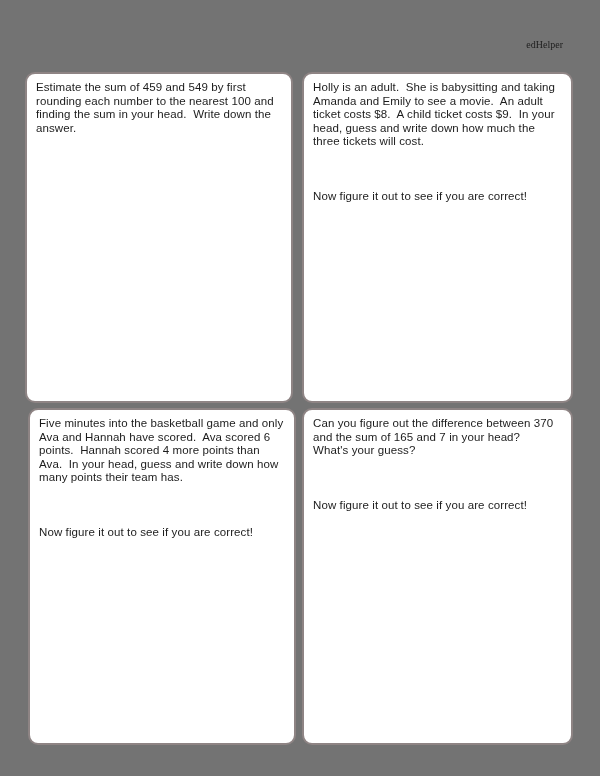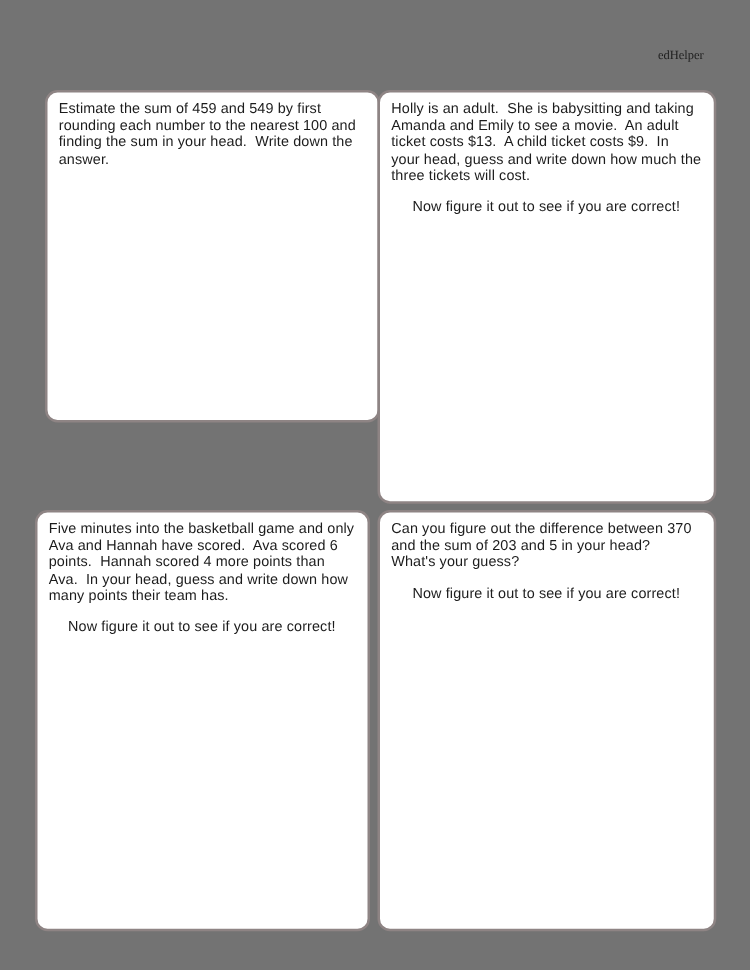--- a/index.html
+++ b/index.html
@@ -36,57 +36,56 @@
     margin-left: 5px;
     vertical-align: baseline;
   }
   .card {
     position: absolute;
     background: #ffffff;
     border: 2px solid #8e8484;
     border-radius: 10px;
     padding: 7px 10px 7px 9px;
   }
-  .card1 { left: 36px;  top: 72px;  width: 268px; height: 266px; }
+  .card1 { left: 25px;  top: 72px;  width: 268px; height: 331px; }
   .card2 { left: 302px; top: 72px;  width: 271px; height: 331px; }
   .card3 { left: 28px;  top: 408px; width: 268px; height: 337px; }
   .card4 { left: 302px; top: 408px; width: 271px; height: 337px; }
   .ptext {
     font-family: "Liberation Sans", "DejaVu Sans", sans-serif;
     font-size: 11.5px;
     line-height: 13.5px;
     color: #1c1c1c;
     letter-spacing: 0.1px;
     white-space: pre-wrap;
   }
   .followup {
-    margin-top: 11px;
-    text-align: center;
+    margin-top: 41px;
   }
 </style>
 </head>
 <body>
 
 <div class="page">
 
   <div class="brand">edHelper</div>
 
 
   <div class="card card1">
     <div class="ptext">Estimate the sum of 459 and 549 by first rounding each number to the nearest 100 and finding the sum in your head.  Write down the answer.</div>
   </div>
 
   <div class="card card2">
-    <div class="ptext">Holly is an adult.  She is babysitting and taking Amanda and Emily to see a movie.  An adult ticket costs $13.  A child ticket costs $9.  In your head, guess and write down how much the three tickets will cost.</div>
+    <div class="ptext">Holly is an adult.  She is babysitting and taking Amanda and Emily to see a movie.  An adult ticket costs $8.  A child ticket costs $9.  In your head, guess and write down how much the three tickets will cost.</div>
     <div class="ptext followup">Now figure it out to see if you are correct!</div>
   </div>
 
   <div class="card card3">
     <div class="ptext">Five minutes into the basketball game and only Ava and Hannah have scored.  Ava scored 6 points.  Hannah scored 4 more points than Ava.  In your head, guess and write down how many points their team has.</div>
     <div class="ptext followup">Now figure it out to see if you are correct!</div>
   </div>
 
   <div class="card card4">
-    <div class="ptext">Can you figure out the difference between 370 and the sum of 203 and 5 in your head?  What's your guess?</div>
+    <div class="ptext">Can you figure out the difference between 370 and the sum of 165 and 7 in your head?  What's your guess?</div>
     <div class="ptext followup">Now figure it out to see if you are correct!</div>
   </div>
 
 </div>
 
 </body></html>

